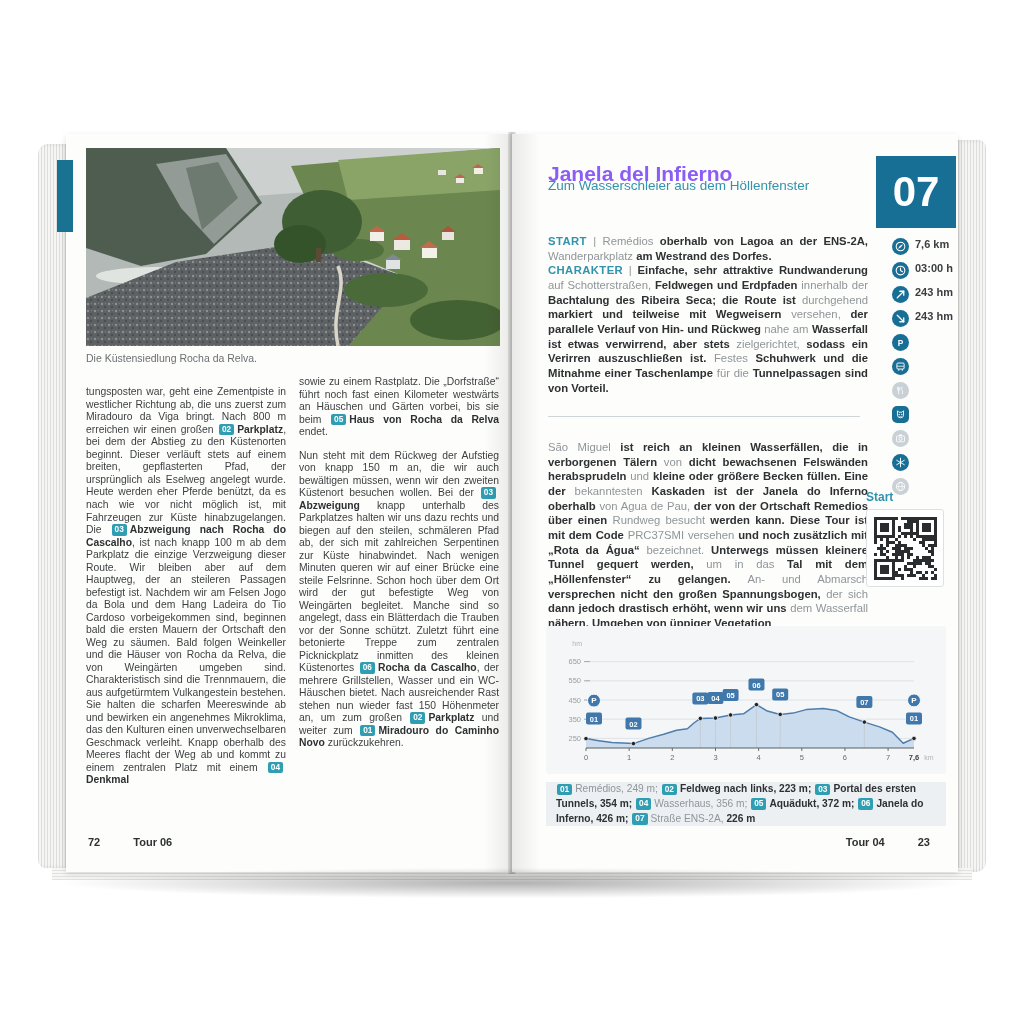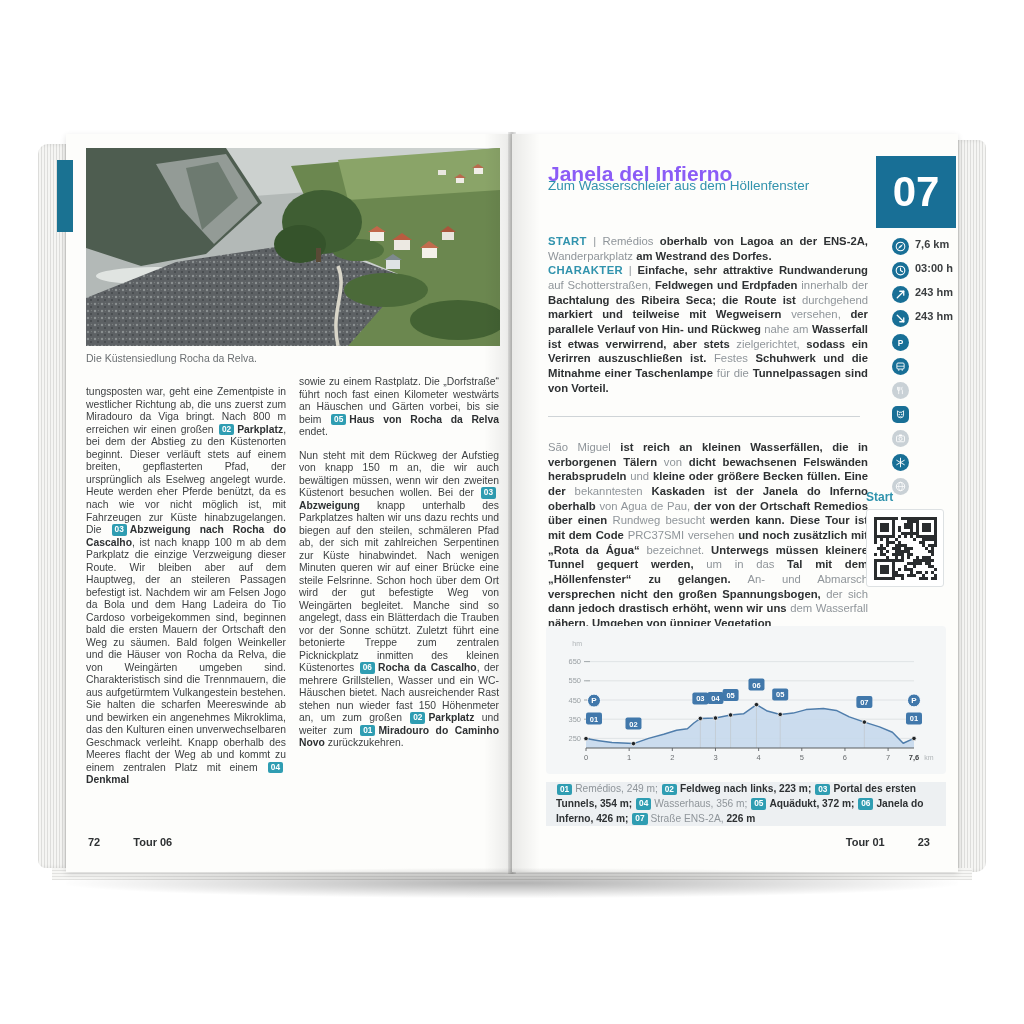--- a/index.html
+++ b/index.html
@@ -472,18 +472,18 @@
             <text x="316.36842105263156" y="73.08" text-anchor="middle" font-size="7.5" font-weight="bold" fill="#fff">07</text>
             <circle cx="366" cy="106.4" r="2.2" fill="#1f2326" stroke="#fff" stroke-width="0.7"></circle>
             <rect x="358" y="80.4" width="16" height="12" rx="2" fill="#4178ab"></rect>
             <text x="366" y="89.4" text-anchor="middle" font-size="7.5" font-weight="bold" fill="#fff">01</text>
             <circle cx="366" cy="68.4" r="6.5" fill="#4178ab" stroke="#fff" stroke-width="1"></circle>
             <text x="366" y="71.2" text-anchor="middle" font-size="8" font-weight="bold" fill="#fff">P</text>
           </svg>
       </div>
       <div class="legend"><span class="wp-badge">01</span><span class="seg-light">Remédios, 249 m; </span><span class="wp-badge">02</span><span class="seg-b">Feldweg nach links, 223 m; </span><span class="wp-badge">03</span><span class="seg-b">Portal des ersten Tunnels, 354 m; </span><span class="wp-badge">04</span><span class="seg-light">Wasserhaus, 356 m; </span><span class="wp-badge">05</span><span class="seg-b">Aquädukt, 372 m; </span><span class="wp-badge">06</span><span class="seg-b">Janela do Inferno, 426 m; </span><span class="wp-badge">07</span><span class="seg-light">Straße ENS-2A, </span><span class="seg-b">226 m</span></div>
       <div class="footer footer-right">
-        <span>Tour 01</span>
+        <span>Tour 04</span>
         <span>23</span>
       </div>
     </div>
   </div>
 </div>
 
 </body></html>

